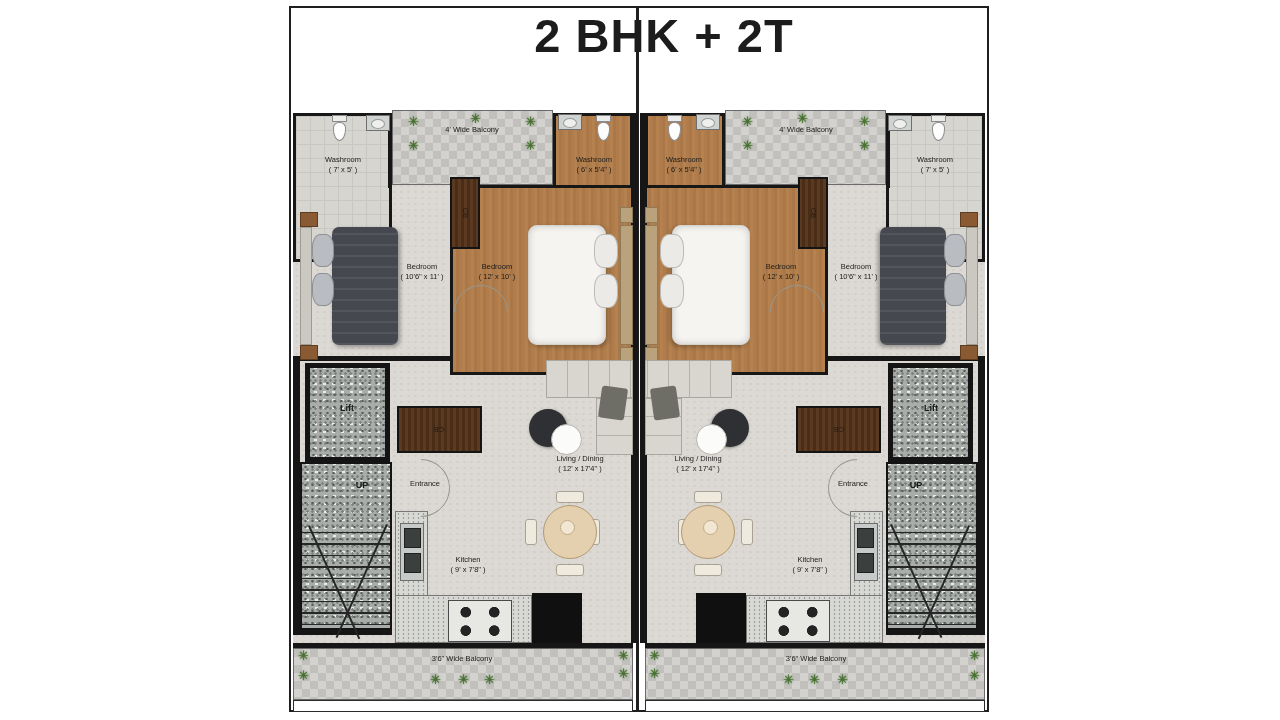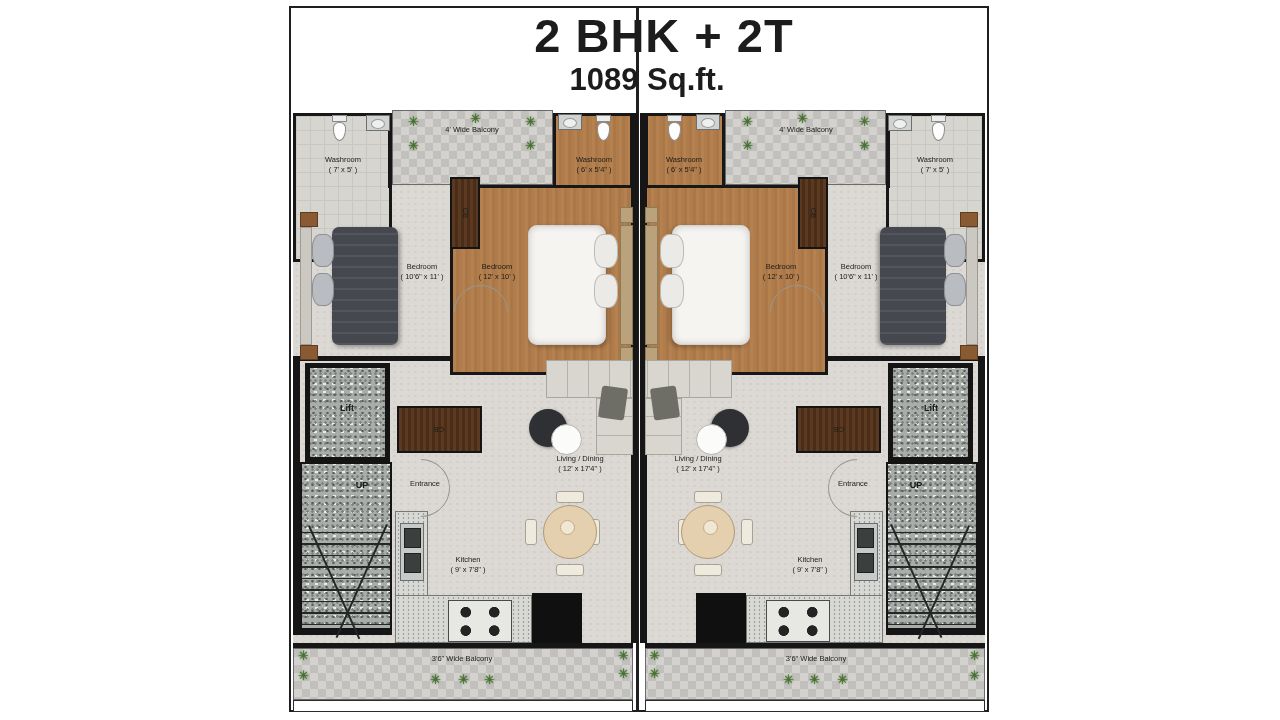--- a/index.html
+++ b/index.html
@@ -84,21 +84,20 @@
 </style>
 </head>
 <body>
 
 <div class="page">
 
   <div class="panel pl"></div>
   <div class="panel pr"></div>
 
   <div class="title1">2 BHK + 2T</div>
-  <div class="title2">1089 Sq.ft.</div>
 
   <div class="unit uleft">
 
     <div class="abs floorbase" style="left:5px;top:70px;width:340px;height:466px;"></div>
     <div class="abs tile" style="left:5px;top:6px;width:99px;height:149px;border:3px solid #171717;"></div>
     <div class="abs checker" style="left:104px;top:3px;width:161px;height:75px;border:1px solid #6a6a6a;"></div>
     <div class="abs wood" style="left:265px;top:6px;width:80px;height:115px;border:3px solid #171717;"></div>
     <div class="abs wood" style="left:162px;top:78px;width:183px;height:190px;border:3px solid #171717;border-right:none;"></div>
 
     <div class="wall" style="left:100px;top:6px;width:4px;height:75px;"></div>

